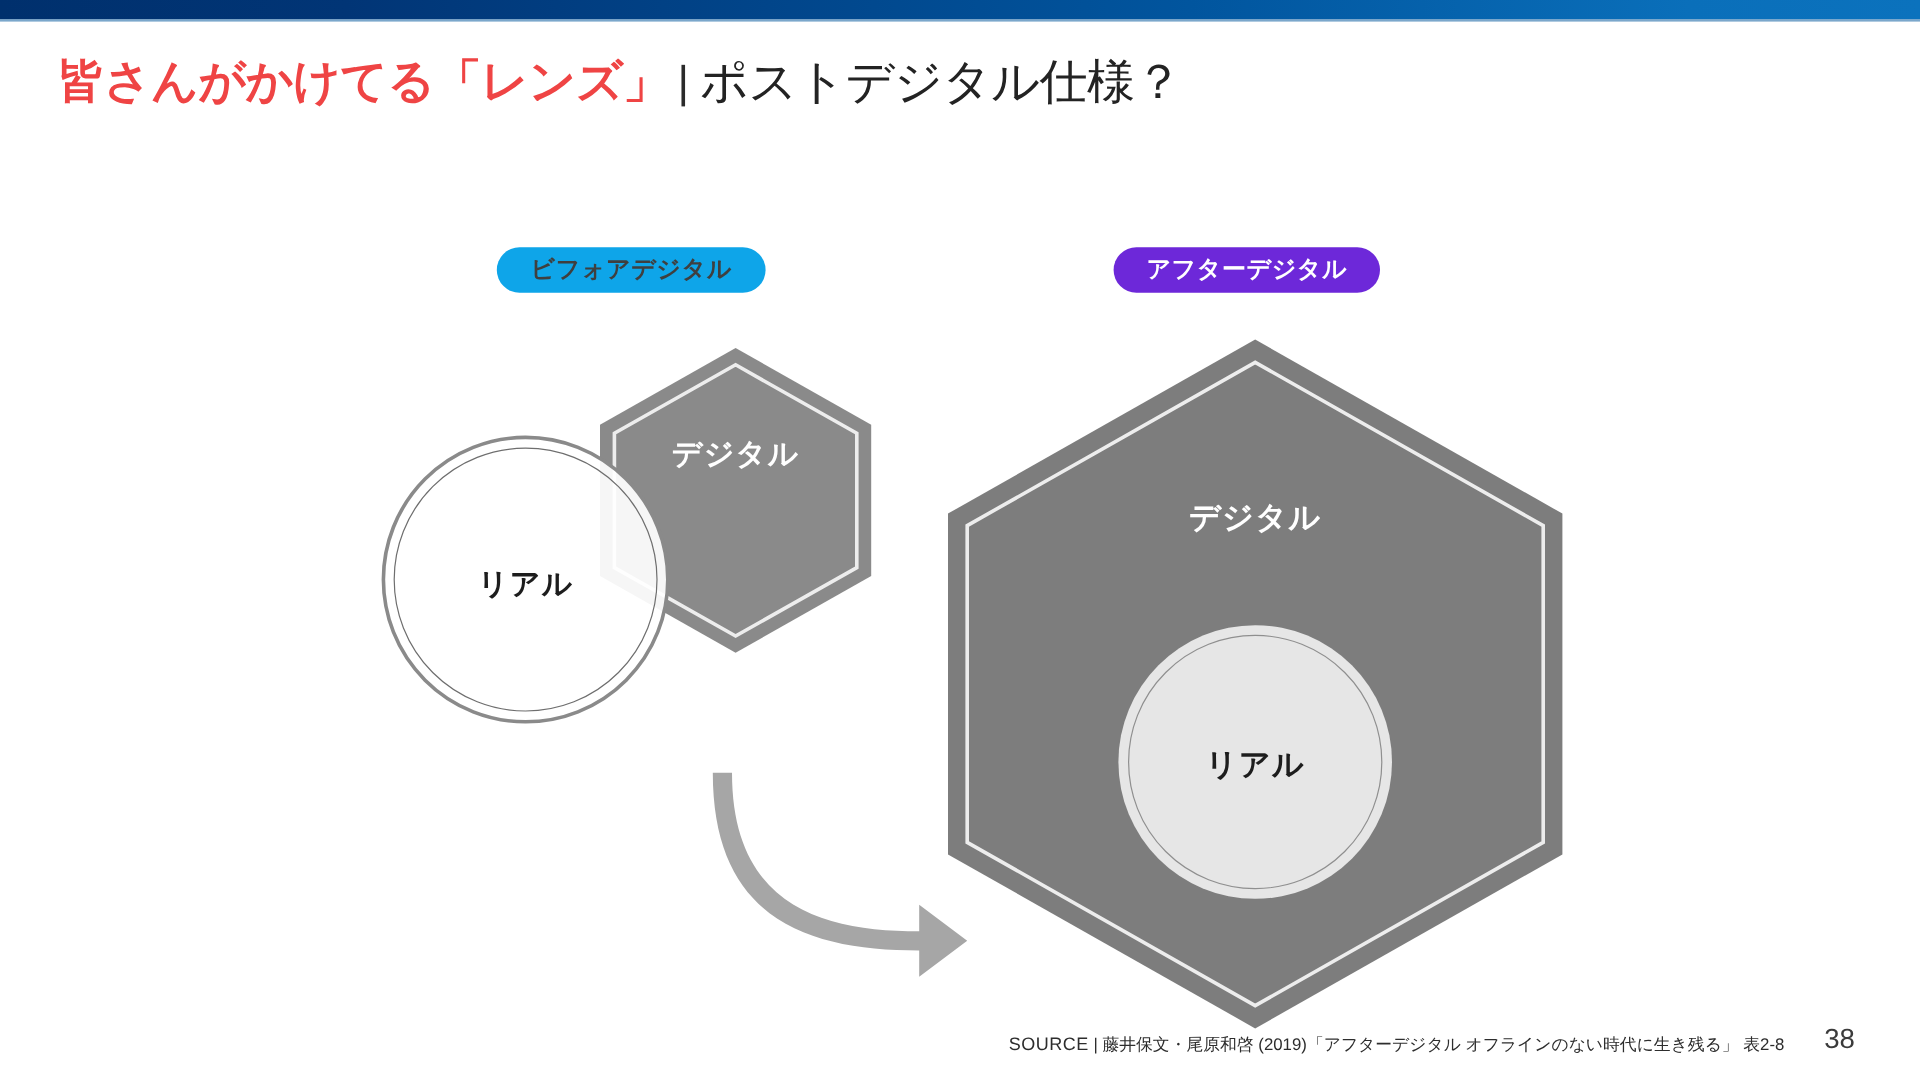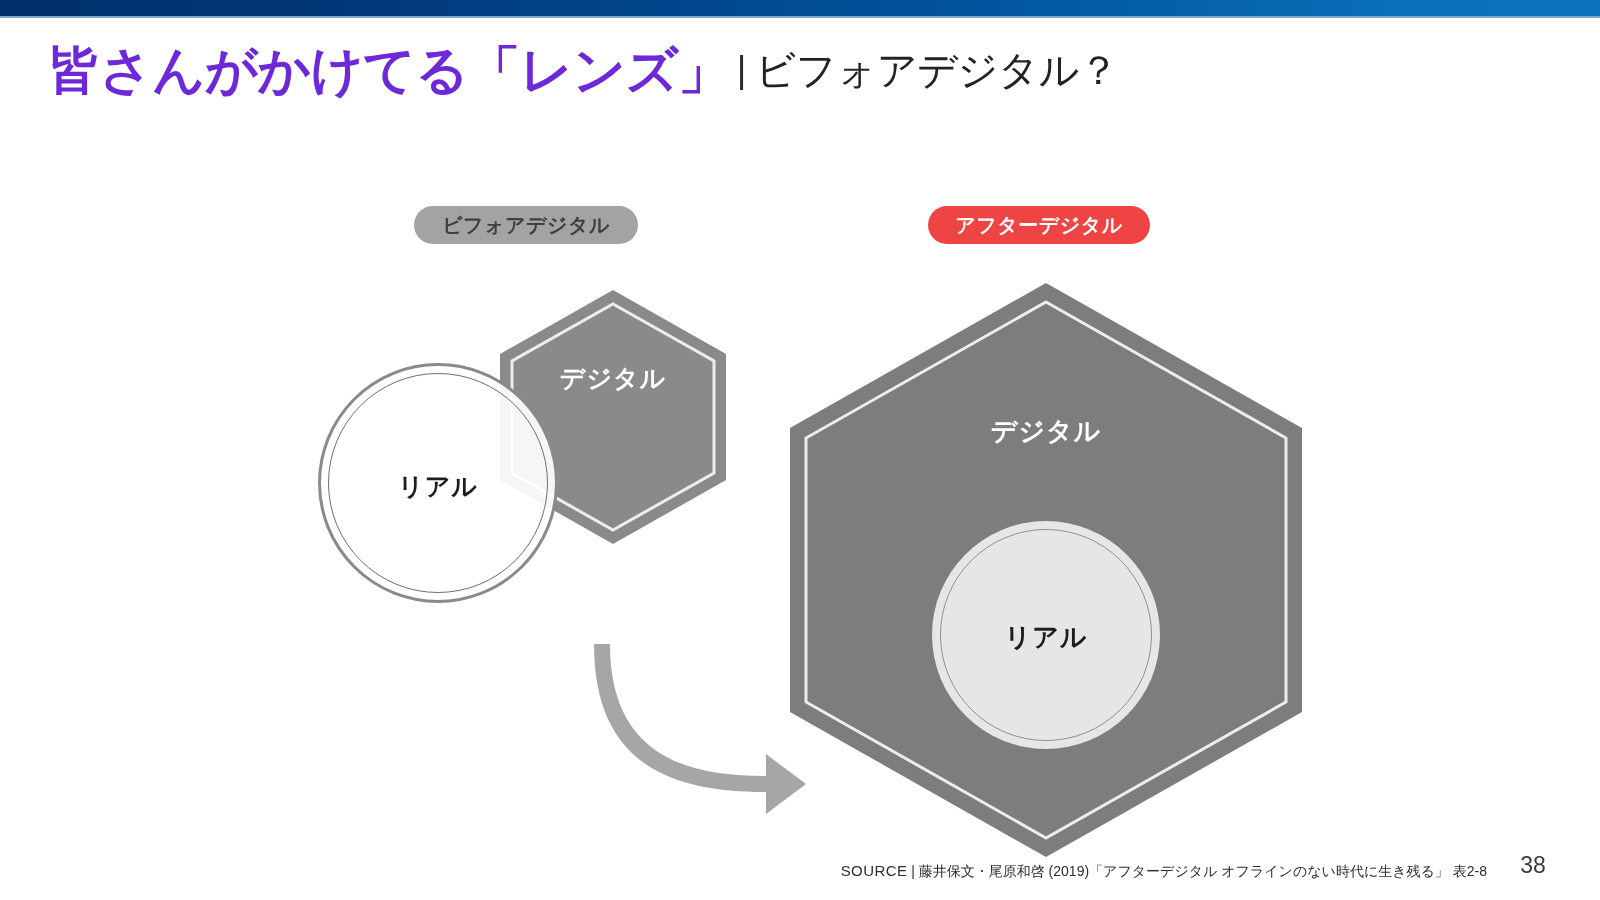--- a/index.html
+++ b/index.html
@@ -36,23 +36,23 @@
   #title-block {
     position: absolute;
     left: 48px;
     top: 36px;
     width: 1400px;
     height: 66px;
     line-height: 66px;
     white-space: nowrap;
   }
   .title-accent {
-    font-size: 52px;
-    font-weight: bold;
-    color: #6d28d9;
+    font-size: 39px;
+    font-weight: bold;
+    color: #ef4444;
     letter-spacing: -0.5px;
     vertical-align: middle;
     text-align: right;
   }
   .title-sep {
     font-size: 37px;
     font-weight: normal;
     color: #2b2b2b;
     vertical-align: middle;
     padding: 0 9px 0 7px;
@@ -83,30 +83,30 @@
     text-align: center;
     white-space: nowrap;
     letter-spacing: 0.5px;
   }
   #pill-before {
     left: 414px;
     top: 56px;
     width: 224px;
     height: 38px;
     line-height: 38px;
-    background: #a3a3a3;
+    background: #0ea5e9;
     color: #3f3f3f;
   }
   #pill-after {
     left: 928px;
     top: 56px;
     width: 222px;
     height: 38px;
     line-height: 38px;
-    background: #ef4444;
+    background: #6d28d9;
     color: #ffffff;
   }
 
   
   #hex-small {
     position: absolute;
     left: 498px;
     top: 138px;
     width: 230px;
     height: 258px;
@@ -241,21 +241,21 @@
     width: 50px;
   }
 </style>
 </head>
 <body>
 
 <div id="top-banner"></div>
 <div id="banner-underline"></div>
 
 <div id="title-block">
-  <span class="title-accent">皆さんがかけてる「レンズ」</span><span class="title-sep">|</span><span class="title-rest">ビフォアデジタル？</span>
+  <span class="title-accent">皆さんがかけてる「レンズ」</span><span class="title-sep">|</span><span class="title-rest">ポストデジタル仕様？</span>
 </div>
 
 <div id="stage">
 
   <div class="pill" id="pill-before">ビフォアデジタル</div>
 
   <div class="pill" id="pill-after">アフターデジタル</div>
 
   <svg id="hex-small" viewBox="0 0 230 258">
     <polygon points="115,2 228,66 228,192 115,256 2,192 2,66" fill="#8A8A8A" stroke="none"></polygon>

